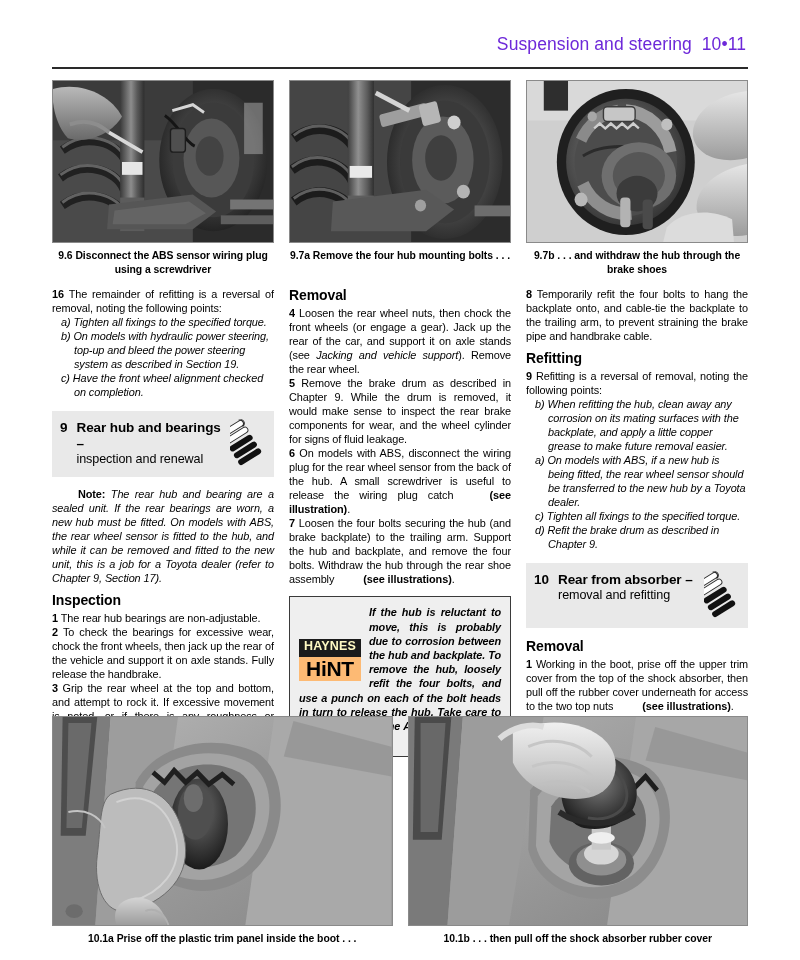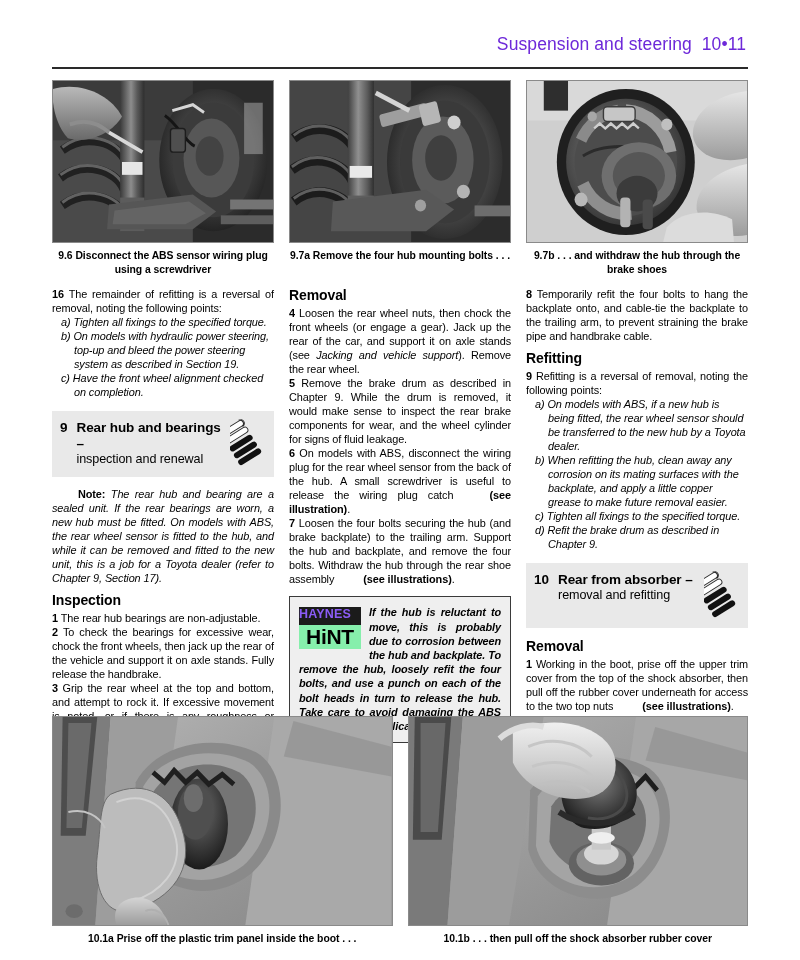--- a/index.html
+++ b/index.html
@@ -141,29 +141,31 @@
     padding: 8px 9px 9px 9px;
     margin-top: 10px;
   }
   .hint-logo {
     float: left;
     width: 62px;
     margin: 2px 8px 2px 0;
   }
   .hint-haynes {
     background: #1b1b1b;
-    color: #8b5cf6;
+    color: #fef9c3;
     font-size: 12.5px;
     font-weight: bold;
+    text-align: center;
     letter-spacing: 0.2px;
     padding: 1px 0 2px 0;
     line-height: 1.05;
+    margin-top: 32px;
   }
   .hint-hint {
-    background: #86efac;
+    background: #fdba74;
     color: #000;
     font-size: 21px;
     font-weight: bold;
     text-align: center;
     letter-spacing: -0.3px;
     line-height: 1.0;
     padding: 1px 0 2px 0;
     border-top: 1.5px solid #1b1b1b;
   }
   .hint-text {
@@ -428,22 +430,22 @@
       </div>
     </div>
 
     <div class="col">
       <p class="para"><span class="num">8</span> <span>Temporarily refit the four bolts to hang the backplate onto, and cable-tie the backplate to the trailing arm, to prevent straining the brake pipe and handbrake cable.</span></p>
 
       <h3 class="subhead">Refitting</h3>
 
       <p class="para"><span class="num">9</span> <span>Refitting is a reversal of removal, noting the following points:</span></p>
 
+      <div class="sub">b) When refitting the hub, clean away any corrosion on its mating surfaces with the backplate, and apply a little copper grease to make future removal easier.</div>
       <div class="sub">a) On models with ABS, if a new hub is being fitted, the rear wheel sensor should be transferred to the new hub by a Toyota dealer.</div>
-      <div class="sub">b) When refitting the hub, clean away any corrosion on its mating surfaces with the backplate, and apply a little copper grease to make future removal easier.</div>
       <div class="sub">c) Tighten all fixings to the specified torque.</div>
       <div class="sub">d) Refit the brake drum as described in Chapter 9.</div>
 
       <div class="section-box">
         <div class="sec-num">10</div>
         <div class="sec-text">
           <div class="sec-title">Rear from absorber –</div>
           <div class="sec-sub">removal and refitting</div>
         </div>
         <div class="spanner-rating">

